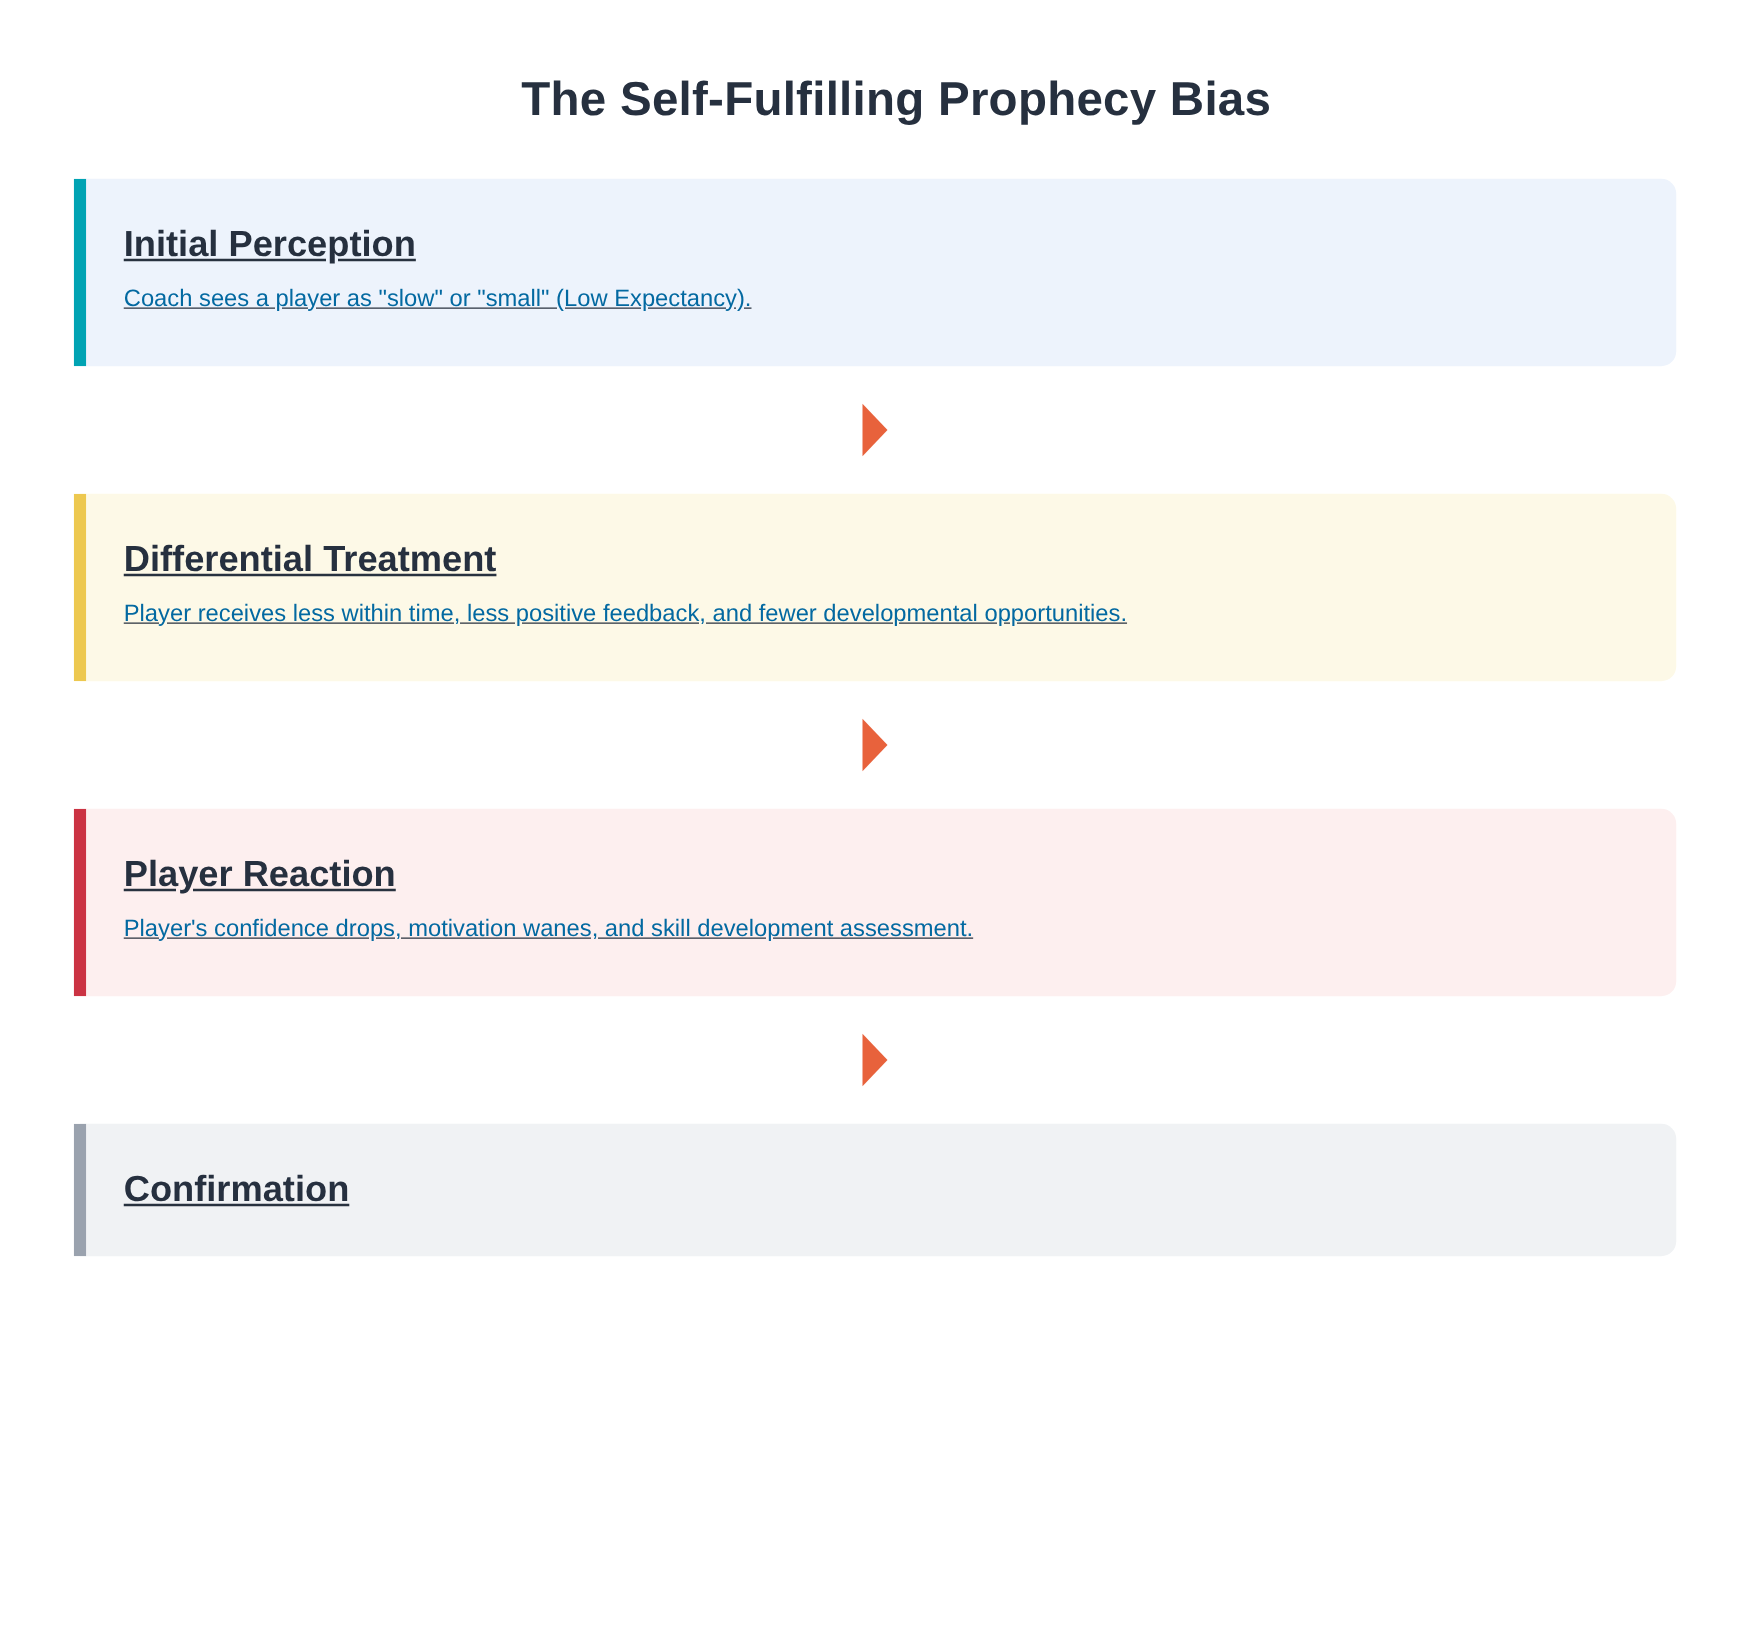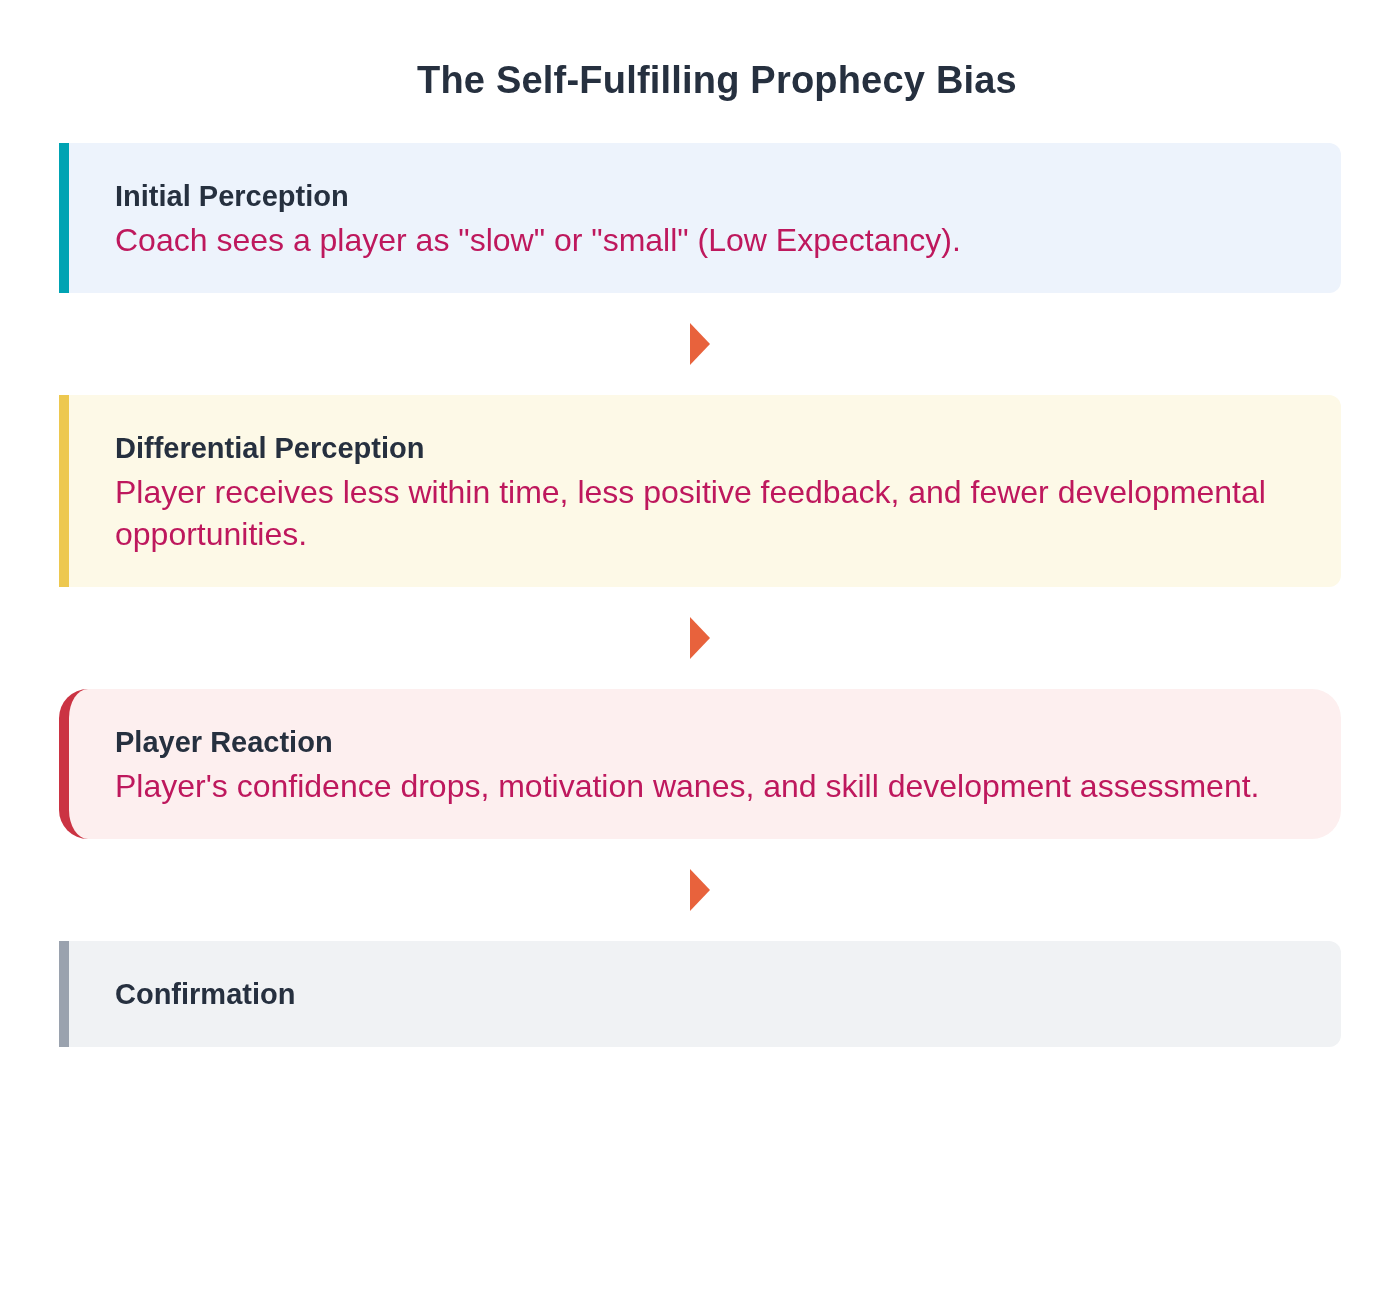--- a/index.html
+++ b/index.html
@@ -25,36 +25,37 @@
     color: #26303f;
     letter-spacing: 0.2px;
     padding-left: 34px;
   }
   .steps {
     margin: 40px 59px 0 59px;
   }
   .card {
     border-left: 10px solid #ccc;
     border-radius: 0 12px 12px 0;
-    padding: 33px 40px 32px 46px;
+    padding: 33px 40px 32px 30px;
     box-sizing: border-box;
+    text-decoration: underline;
   }
   .card-title {
     margin: 0;
     font-size: 29px;
     line-height: 41px;
     font-weight: 700;
     color: #26303f;
   }
   .card-desc {
     margin: 2px 4px 0 0;
-    font-size: 32px;
+    font-size: 19px;
     line-height: 42px;
     font-weight: 400;
-    color: #be185d;
+    color: #0369a1;
   }
   .arrow-wrap {
     height: 102px;
     display: flex;
     align-items: center;
     justify-content: center;
   }
   .arrow {
     width: 0;
     height: 0;
@@ -78,27 +79,27 @@
   <h1 class="main-title">The Self-Fulfilling Prophecy Bias</h1>
   <div class="steps">
   <div class="card" style="background: rgb(237, 243, 252); border-left-color: rgb(0, 163, 179);">
     <h2 class="card-title">Initial Perception</h2>
     <p class="card-desc">Coach sees a player as "slow" or "small" (Low Expectancy).</p>
   </div>
 <div class="arrow-wrap">
         <div class="arrow" style="border-left-color: rgb(232, 98, 60);"></div>
       </div>
   <div class="card" style="background: rgb(253, 249, 231); border-left-color: rgb(237, 200, 79);">
-    <h2 class="card-title">Differential Perception</h2>
+    <h2 class="card-title">Differential Treatment</h2>
     <p class="card-desc">Player receives less within time, less positive feedback, and fewer developmental opportunities.</p>
   </div>
 <div class="arrow-wrap">
         <div class="arrow" style="border-left-color: rgb(232, 98, 60);"></div>
       </div>
-  <div class="card" style="background: rgb(253, 239, 239); border-left-color: rgb(203, 51, 67); border-radius: 29px;">
+  <div class="card" style="background: rgb(253, 239, 239); border-left-color: rgb(203, 51, 67);">
     <h2 class="card-title">Player Reaction</h2>
     <p class="card-desc">Player's confidence drops, motivation wanes, and skill development assessment.</p>
   </div>
 <div class="arrow-wrap">
         <div class="arrow" style="border-left-color: rgb(232, 98, 60);"></div>
       </div>
   <div class="card" style="background: rgb(240, 242, 244); border-left-color: rgb(154, 162, 174);">
     <h2 class="card-title">Confirmation</h2>
   </div>
 </div>

